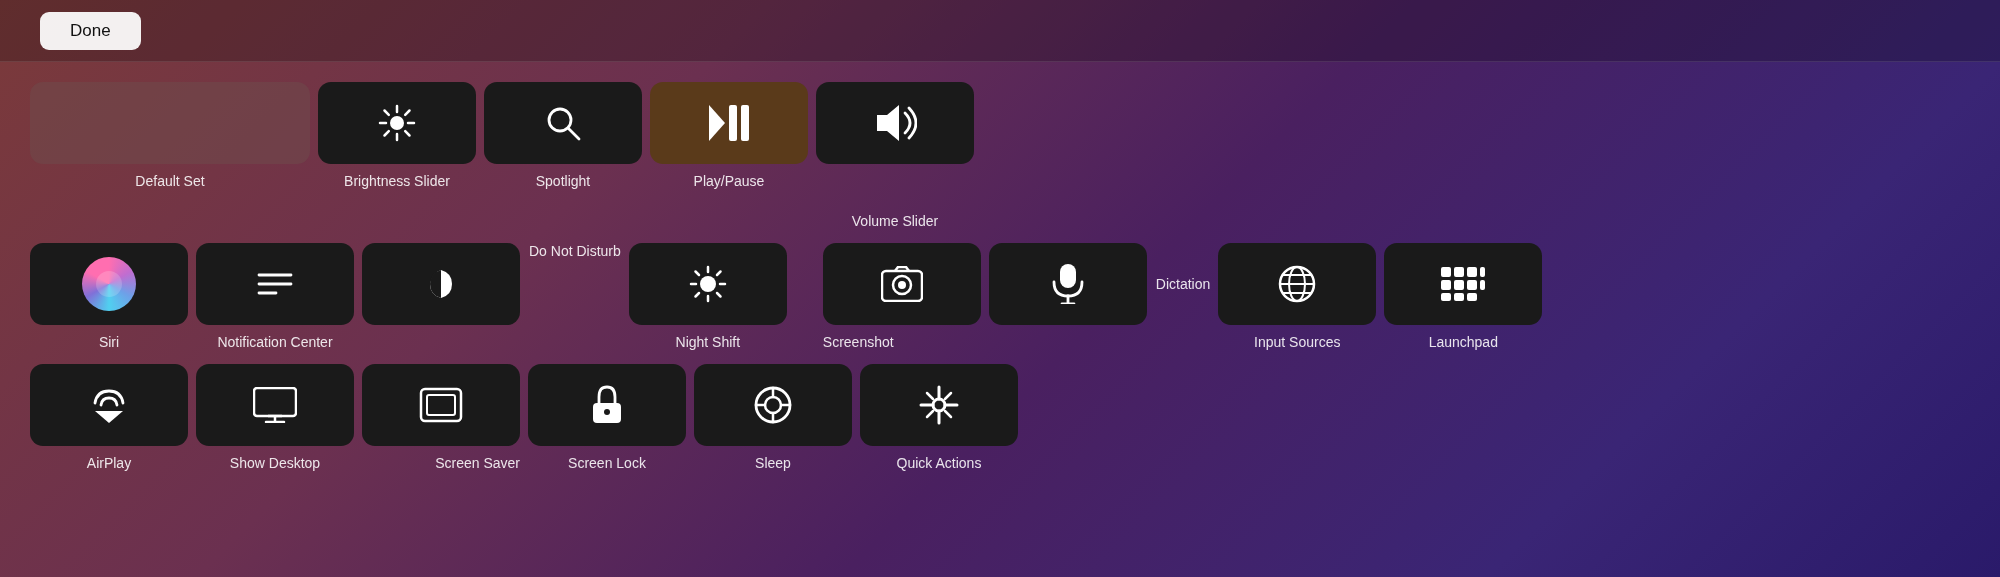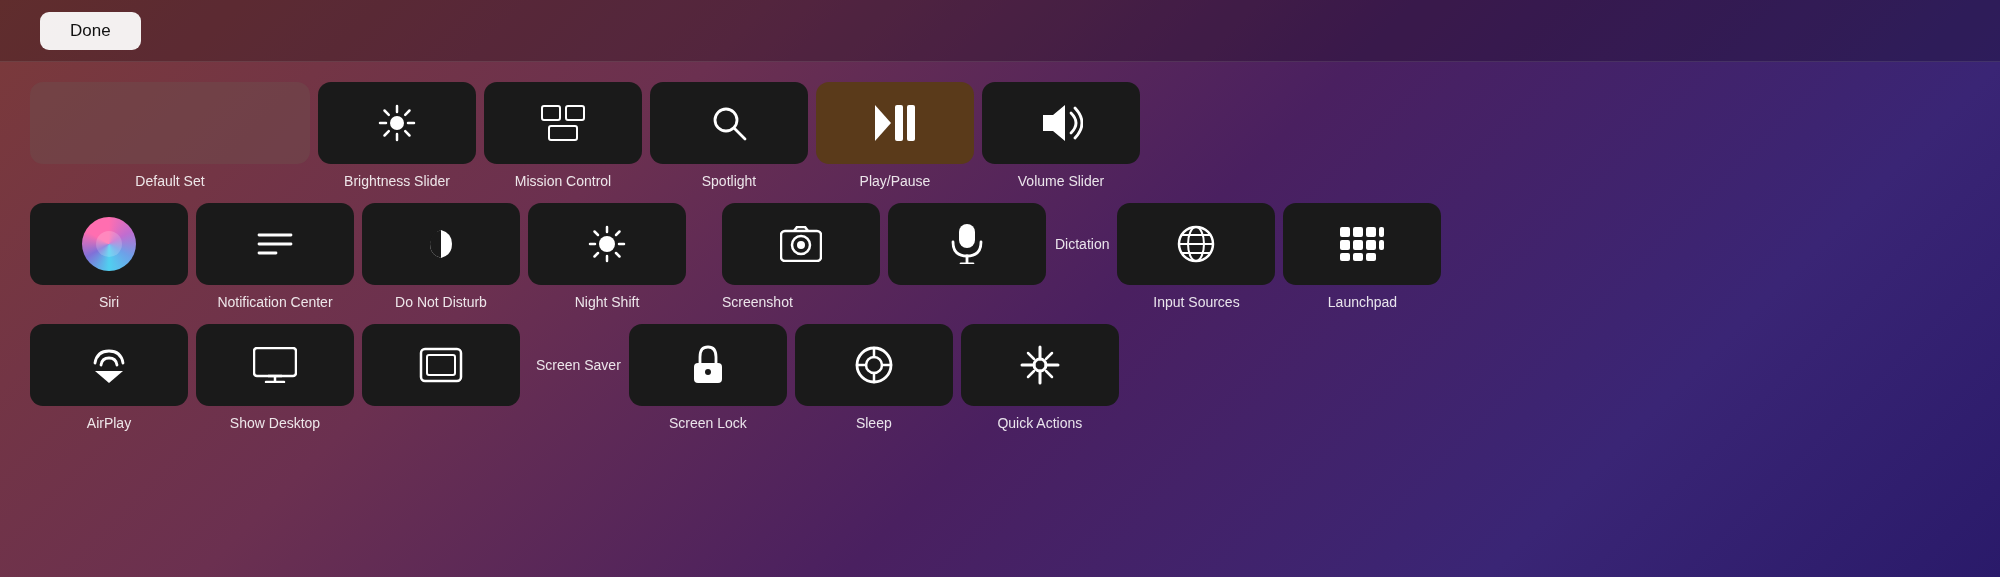--- a/index.html
+++ b/index.html
@@ -41,30 +41,20 @@
           <line x1="31" y1="20" x2="37" y2="20" stroke="white" stroke-width="2.5" stroke-linecap="round"></line>
           <line x1="7.5" y1="7.5" x2="11.8" y2="11.8" stroke="white" stroke-width="2.5" stroke-linecap="round"></line>
           <line x1="28.2" y1="28.2" x2="32.5" y2="32.5" stroke="white" stroke-width="2.5" stroke-linecap="round"></line>
           <line x1="32.5" y1="7.5" x2="28.2" y2="11.8" stroke="white" stroke-width="2.5" stroke-linecap="round"></line>
           <line x1="11.8" y1="28.2" x2="7.5" y2="32.5" stroke="white" stroke-width="2.5" stroke-linecap="round"></line>
         </svg>
       </div>
       <span style="color:rgba(255,255,255,0.88);font-size:14px;text-align:center;">Brightness Slider</span>
     </div>
 
-    <div style="display:flex;flex-direction:column;align-items:center;gap:9px;">
-      <div style="width:158px;height:82px;background:#1a1a1a;border-radius:13px;cursor:grab;display:flex;align-items:center;justify-content:center;">
-        <svg width="44" height="36" viewBox="0 0 44 36" fill="white" xmlns="http://www.w3.org/2000/svg">
-          <rect x="1" y="1" width="18" height="14" rx="2" fill="none" stroke="white" stroke-width="2"></rect>
-          <rect x="25" y="1" width="18" height="14" rx="2" fill="none" stroke="white" stroke-width="2"></rect>
-          <rect x="8" y="21" width="28" height="14" rx="2" fill="none" stroke="white" stroke-width="2"></rect>
-        </svg>
-      </div>
-      <span style="color:rgba(255,255,255,0.88);font-size:14px;text-align:center;">Mission Control</span>
-    </div>
 
     <div style="display:flex;flex-direction:column;align-items:center;gap:9px;">
       <div style="width:158px;height:82px;background:#1a1a1a;border-radius:13px;cursor:grab;display:flex;align-items:center;justify-content:center;">
         <svg width="38" height="38" viewBox="0 0 38 38" fill="none" xmlns="http://www.w3.org/2000/svg">
           <circle cx="16" cy="16" r="11" stroke="white" stroke-width="2.8" fill="none"></circle>
           <line x1="24.5" y1="24.5" x2="35" y2="35" stroke="white" stroke-width="2.8" stroke-linecap="round"></line>
         </svg>
       </div>
       <span style="color:rgba(255,255,255,0.88);font-size:14px;text-align:center;">Spotlight</span>
     </div>
@@ -81,21 +71,21 @@
     </div>
 
     <div style="display:flex;flex-direction:column;align-items:center;gap:9px;">
       <div style="width:158px;height:82px;background:#1a1a1a;border-radius:13px;cursor:grab;display:flex;align-items:center;justify-content:center;">
         <svg width="44" height="36" viewBox="0 0 44 36" fill="white" xmlns="http://www.w3.org/2000/svg">
           <polygon points="4,10 4,26 14,26 26,36 26,0 14,10"></polygon>
           <path d="M32,8 Q42,18 32,28" stroke="white" stroke-width="2.8" fill="none" stroke-linecap="round"></path>
           <path d="M36,3 Q50,18 36,33" stroke="white" stroke-width="2.8" fill="none" stroke-linecap="round"></path>
         </svg>
       </div>
-      <span style="color:rgba(255,255,255,0.88);font-size:14px;text-align:center;">Volume Slider</span>
+      <span style="color:rgba(255,255,255,0.88);font-size:14px;text-align:center;margin-top:40px;">Volume Slider</span>
     </div>
 
 
   </div>
 
   <div style="display:flex;align-items:flex-start;gap:8px;margin-bottom:14px;">
 
     <div style="display:flex;flex-direction:column;align-items:center;gap:9px;">
       <div style="width:158px;height:82px;background:#1a1a1a;border-radius:13px;cursor:grab;display:flex;align-items:center;justify-content:center;">
         <div style="width:54px;height:54px;border-radius:50%;background:conic-gradient(#ff6eb0 0deg, #c06dd0 60deg, #6ea0e8 120deg, #50d0f0 180deg, #8070d8 240deg, #ff6eb0 300deg, #ff6eb0 360deg);display:flex;align-items:center;justify-content:center;">
@@ -109,21 +99,21 @@
       <div style="width:158px;height:82px;background:#1a1a1a;border-radius:13px;cursor:grab;display:flex;align-items:center;justify-content:center;">
         <svg width="38" height="38" viewBox="0 0 38 38" fill="white" xmlns="http://www.w3.org/2000/svg">
           <line x1="3" y1="10" x2="35" y2="10" stroke="white" stroke-width="2.8" stroke-linecap="round"></line>
           <line x1="3" y1="19" x2="35" y2="19" stroke="white" stroke-width="2.8" stroke-linecap="round"></line>
           <line x1="3" y1="28" x2="20" y2="28" stroke="white" stroke-width="2.8" stroke-linecap="round"></line>
         </svg>
       </div>
       <span style="color:rgba(255,255,255,0.88);font-size:14px;text-align:left;">Notification Center</span>
     </div>
 
-    <div style="display:flex;flex-direction:column;align-items:center;gap:9px;">
+    <div style="display:flex;flex-direction:row;align-items:flex-start;gap:9px;">
       <div style="width:158px;height:82px;background:#1a1a1a;border-radius:13px;cursor:grab;display:flex;align-items:center;justify-content:center;">
         <svg width="38" height="38" viewBox="0 0 38 38" fill="white" xmlns="http://www.w3.org/2000/svg">
           <path d="M19,5 Q30,8 30,19 Q30,30 19,33 Q8,30 8,19 Q10,8 19,5 Z" fill="white"></path>
           <path d="M19,5 Q8,8 8,19 Q8,30 19,33" fill="#1a1a1a"></path>
         </svg>
       </div>
       <span style="color:rgba(255,255,255,0.88);font-size:14px;text-align:center;">Do Not Disturb</span>
     </div>
 
     <div style="display:flex;flex-direction:column;align-items:center;gap:9px;">
@@ -219,21 +209,21 @@
         <svg width="44" height="36" viewBox="0 0 44 36" fill="none" xmlns="http://www.w3.org/2000/svg">
           <rect x="1" y="1" width="42" height="28" rx="3" stroke="white" stroke-width="2.5"></rect>
           <line x1="15" y1="29" x2="29" y2="29" stroke="white" stroke-width="2.5"></line>
           <line x1="22" y1="29" x2="22" y2="35" stroke="white" stroke-width="2.5"></line>
           <line x1="13" y1="35" x2="31" y2="35" stroke="white" stroke-width="2.5" stroke-linecap="round"></line>
         </svg>
       </div>
       <span style="color:rgba(255,255,255,0.88);font-size:14px;text-align:center;">Show Desktop</span>
     </div>
 
-    <div style="display:flex;flex-direction:row;align-items:center;gap:16px;">
+    <div style="display:flex;flex-direction:column;align-items:flex-end;gap:9px;">
       <div style="width:158px;height:82px;background:#1a1a1a;border-radius:13px;cursor:grab;display:flex;align-items:center;justify-content:center;">
         <svg width="44" height="36" viewBox="0 0 44 36" fill="none" xmlns="http://www.w3.org/2000/svg">
           <rect x="2" y="2" width="40" height="32" rx="4" stroke="white" stroke-width="2.5"></rect>
           <rect x="8" y="8" width="28" height="20" rx="2" stroke="white" stroke-width="2"></rect>
         </svg>
       </div>
       <span style="color:rgba(255,255,255,0.88);font-size:14px;text-align:center;">Screen Saver</span>
     </div>
 
     <div style="display:flex;flex-direction:column;align-items:center;gap:9px;">

